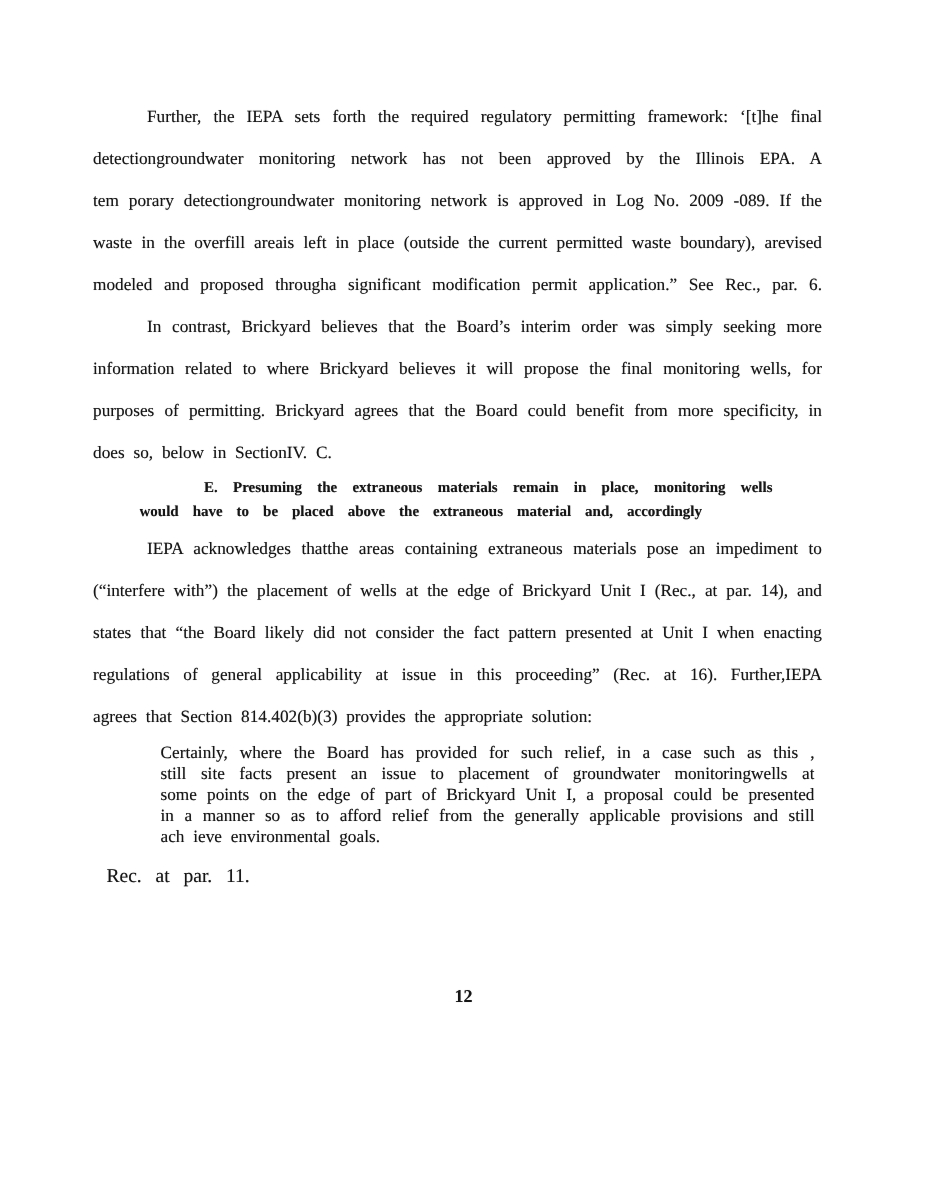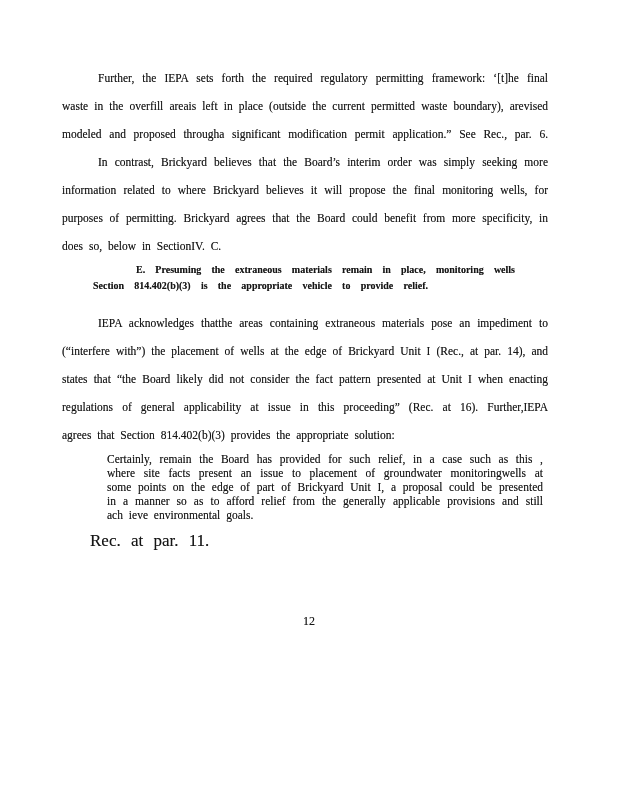--- a/index.html
+++ b/index.html
@@ -20,21 +20,21 @@
     text-shadow: 0 0 0.5px rgba(40,40,40,0.55); 
   }
   
   .block-body {
     margin-left: 62px;
     width: 486px;
     font-size: 11.5px;
   }
   .para1 { margin-top: 64px; }
   .para2 { margin-top: 0; }
-  .para3 { margin-top: 16px; }
+  .para3 { margin-top: 3px; }
   .ln {
     line-height: 28px;
     height: 28px;
     overflow: hidden;
   }
   .j { text-align: justify; text-align-last: justify; }
   .l { text-align: left; word-spacing: 3px; }
   .ind { text-indent: 36px; }
   
   .block-heading {
@@ -60,69 +60,72 @@
     width: 436px;
     font-size: 11.5px;
   }
   .qln {
     line-height: 14px;
     height: 14px;
     overflow: hidden;
   }
   
   .citation {
-    margin-left: 90px;
+    margin-left: 71px;
     margin-top: 12px;
-    font-size: 17px;
+    font-size: 13px;
     line-height: 14px;
     word-spacing: 6px;
     text-align: left;
   }
   
   .pageno {
     margin-top: 66px;
     text-align: center;
     font-size: 12px;
     line-height: 14px;
+    font-weight: bold;
   }
 </style>
 </head>
 <body>
 
 <div class="page">
 
   <div class="block-body para1">
     <div class="ln j ind">Further, the IEPA sets forth the required regulatory permitting framework: ‘[t]he final</div>
+    <div class="ln j">detectiongroundwater monitoring network has not been approved by the Illinois EPA. A</div>
+    <div class="ln j">tem porary detectiongroundwater monitoring network is approved in Log No. 2009 -089. If the</div>
     <div class="ln j">waste in the overfill areais left in place (outside the current permitted waste boundary), arevised</div>
     <div class="ln j">modeled and proposed througha significant modification permit application.” See Rec., par. 6.</div>
   </div>
 
   <div class="block-body para2">
     <div class="ln j ind">In contrast, Brickyard believes that the Board’s interim order was simply seeking more</div>
     <div class="ln j">information related to where Brickyard believes it will propose the final monitoring wells, for</div>
     <div class="ln j">purposes of permitting. Brickyard agrees that the Board could benefit from more specificity, in</div>
     <div class="ln l">does so, below in SectionIV. C.</div>
   </div>
 
   <div class="block-heading">
     <div class="hln h1">E. Presuming the extraneous materials remain in place, monitoring wells</div>
-    <div class="hln h3">Section 814.402(b)(3) is the appropriate vehicle to provide relief.</div>
+    <div class="hln h2">would have to be placed above the extraneous material and, accordingly</div>
   </div>
 
   <div class="block-body para3">
     <div class="ln j ind">IEPA acknowledges thatthe areas containing extraneous materials pose an impediment to</div>
     <div class="ln j">(“interfere with”) the placement of wells at the edge of Brickyard Unit I (Rec., at par. 14), and</div>
     <div class="ln j">states that “the Board likely did not consider the fact pattern presented at Unit I when enacting</div>
     <div class="ln j">regulations of general applicability at issue in this proceeding” (Rec. at 16). Further,IEPA</div>
     <div class="ln l">agrees that Section 814.402(b)(3) provides the appropriate solution:</div>
   </div>
 
   <div class="block-quote">
-    <div class="qln j">Certainly, remain the Board has provided for such relief, in a case such as this ,</div>
-    <div class="qln j">where site facts present an issue to placement of groundwater monitoringwells at</div>
+    <div class="qln j">Certainly, where the Board has provided for such relief, in a case such as this ,</div>
+    <div class="qln j">still site facts present an issue to placement of groundwater monitoringwells at</div>
     <div class="qln j">some points on the edge of part of Brickyard Unit I, a proposal could be presented</div>
     <div class="qln j">in a manner so as to afford relief from the generally applicable provisions and still</div>
     <div class="qln l">ach ieve environmental goals.</div>
   </div>
 
   <div class="citation">Rec. at par. 11.</div>
 
   <div class="pageno">12</div>
 
 </div>

